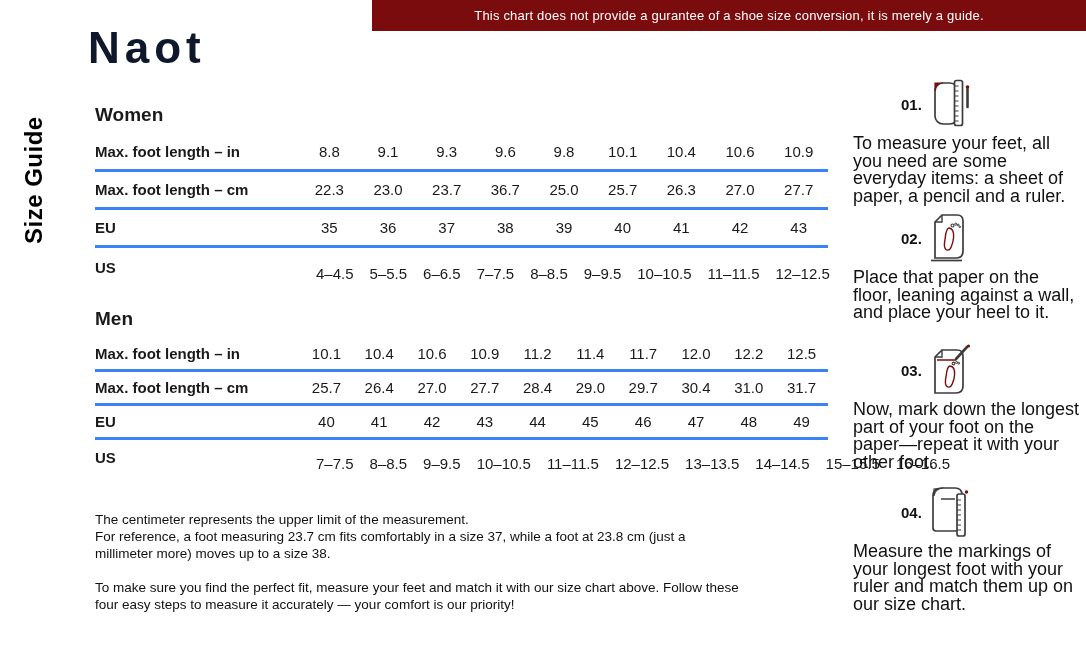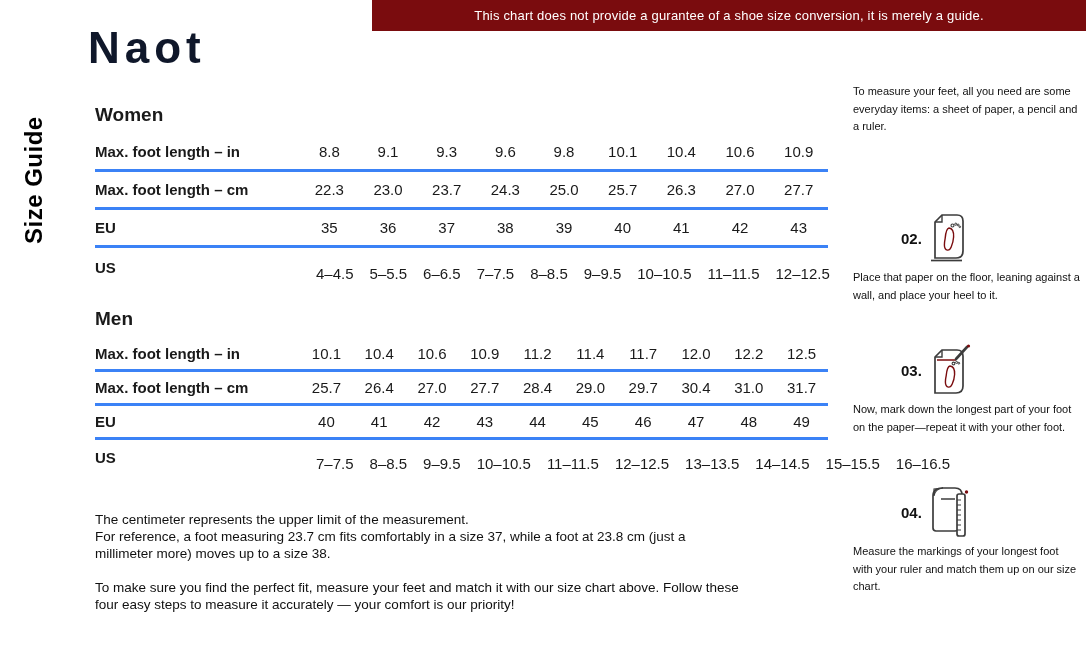--- a/index.html
+++ b/index.html
@@ -50,21 +50,21 @@
   .notes { position:absolute; left:95px; top:511px; width:652px;
            font-size:13.5px; line-height:17px; color:#111; }
   .notes .para2 { margin-top:17px; }
 
   
   #steps-col { position:absolute; left:853px; top:0; width:230px; height:672px; }
   .step { position:absolute; left:0; width:228px; }
   .step-head { display:flex; align-items:center; gap:7px; margin-left:48px; height:52px; }
   .step-num { font-size:15px; font-weight:bold; color:#111; }
   .step-icon { display:inline-flex; }
-  .step-text { margin-top:5px; font-size:11px; line-height:17.5px; color:#111; }
+  .step-text { margin-top:5px; font-size:18px; line-height:17.5px; color:#111; }
 </style>
 </head>
 <body>
 
 <div class="page">
 
   <div class="banner">
     <span>This chart does not provide a gurantee of a shoe size conversion, it is merely a guide.</span>
   </div>
 
@@ -85,21 +85,21 @@
           <div class="tcell">10.1</div>
           <div class="tcell">10.4</div>
           <div class="tcell">10.6</div>
           <div class="tcell">10.9</div>
         </div>
         <div class="trow">
           <div class="tlabel">Max. foot length – cm</div>
           <div class="tcell">22.3</div>
           <div class="tcell">23.0</div>
           <div class="tcell">23.7</div>
-          <div class="tcell">24.3</div>
+          <div class="tcell">36.7</div>
           <div class="tcell">25.0</div>
           <div class="tcell">25.7</div>
           <div class="tcell">26.3</div>
           <div class="tcell">27.0</div>
           <div class="tcell">27.7</div>
         </div>
         <div class="trow">
           <div class="tlabel">EU</div>
           <div class="tcell">35</div>
           <div class="tcell">36</div>
@@ -187,20 +187,33 @@
   <div class="notes">
     <div class="para1">
       <div>The centimeter represents the upper limit of the measurement.</div>
       <div>For reference, a foot measuring 23.7 cm fits comfortably in a size 37, while a foot at 23.8 cm (just a millimeter more) moves up to a size 38.</div>
     </div>
     <div class="para2">To make sure you find the perfect fit, measure your feet and match it with our size chart above. Follow these four easy steps to measure it accurately — your comfort is our priority!</div>
   </div>
 
   <aside id="steps-col">
       <div class="step" style="top: 78px;">
+        <div class="step-head">
+          <span class="step-num">01.</span>
+          <span class="step-icon">
+  <svg width="44" height="50" viewBox="0 0 44 50" fill="none">
+    <rect x="6" y="4" width="23" height="41" rx="8" stroke="#3c3c3c" stroke-width="1.7" fill="none"></rect>
+    <path d="M6 12 Q6 4 14 4 L6 4 Z" fill="#7a0c0e" stroke="#7a0c0e" stroke-width="1.2"></path>
+    <rect x="25.5" y="1.5" width="8" height="45" rx="2" fill="#ffffff" stroke="#3c3c3c" stroke-width="1.7"></rect>
+    <path d="M25.5 7 h4 M25.5 12 h4 M25.5 17 h4 M25.5 22 h4 M25.5 27 h4 M25.5 32 h4 M25.5 37 h4 M25.5 42 h4" stroke="#3c3c3c" stroke-width="1.2"></path>
+    <line x1="38.5" y1="10" x2="38.5" y2="28" stroke="#3c3c3c" stroke-width="2.6" stroke-linecap="round"></line>
+    <circle cx="38.5" cy="8" r="1.8" fill="#7a0c0e"></circle>
+  </svg>
+</span>
+        </div>
         <p class="step-text">To measure your feet, all you need are some everyday items: a sheet of paper, a pencil and a ruler.</p>
       </div>
       <div class="step" style="top: 212px;">
         <div class="step-head">
           <span class="step-num">02.</span>
           <span class="step-icon">
   <svg width="40" height="52" viewBox="0 0 40 52" fill="none">
     <path d="M13 3 H28 Q34 3 34 9 V39 Q34 46 27 46 H6 V10 L13 3 Z" stroke="#3c3c3c" stroke-width="1.7" fill="none"></path>
     <path d="M13 3 V10 H6" stroke="#3c3c3c" stroke-width="1.4" fill="none"></path>
     <line x1="2" y1="48.5" x2="33" y2="48.5" stroke="#3c3c3c" stroke-width="1.7"></line>

